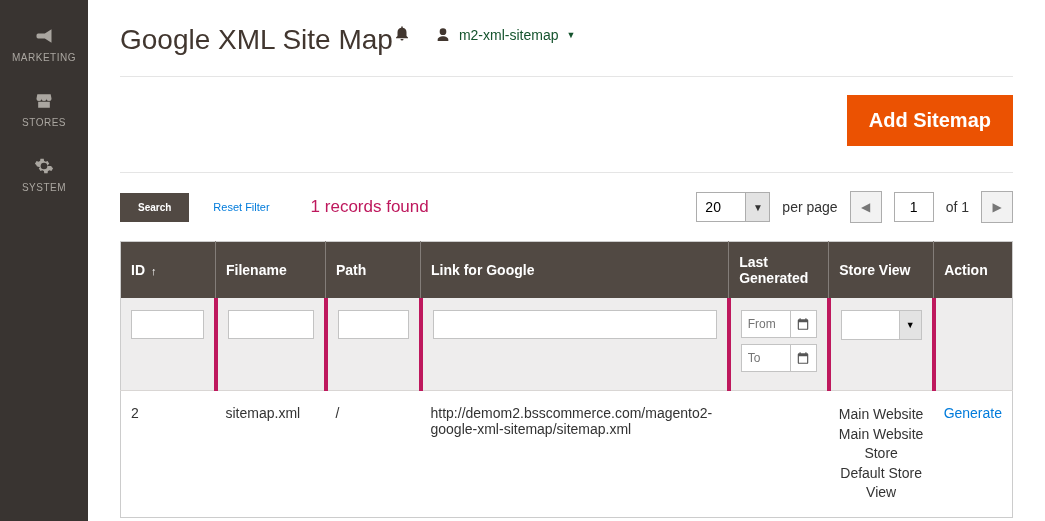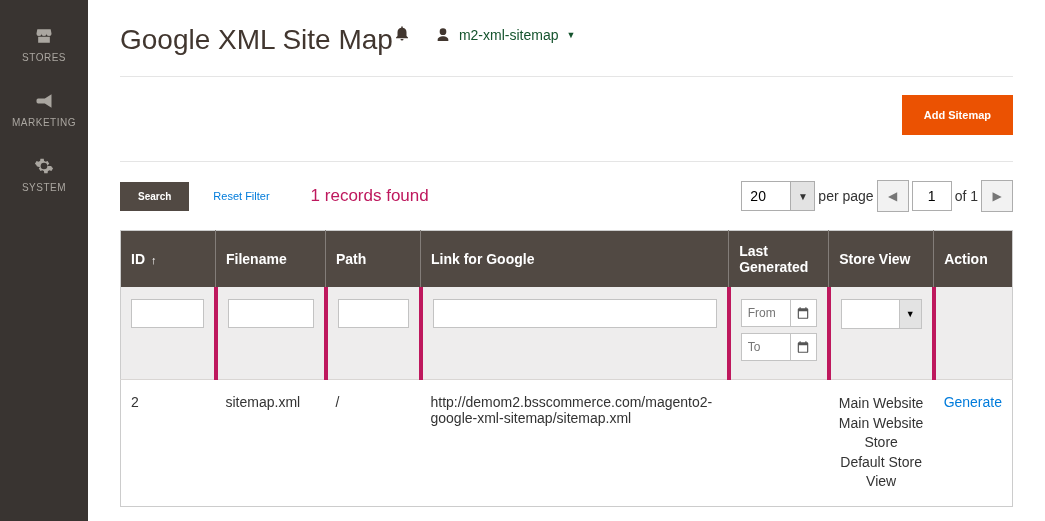--- a/index.html
+++ b/index.html
@@ -8,26 +8,26 @@
 .side-item{color:#aaa6a0;font-size:10px;letter-spacing:.5px;text-align:center;padding:14px 0;cursor:pointer;width:100%}
 .side-item svg{display:block;margin:0 auto 6px;fill:#aaa6a0}
 .main{flex:1;padding:24px 32px 0 32px}
 .top-row{display:flex;justify-content:flex-start;align-items:flex-start;border-bottom:1px solid #e5e5e5;padding-bottom:20px}
 .page-title{font-size:28px;color:#41362f;font-weight:400}
 .user-area{display:flex;align-items:center;gap:24px}
 .bell{cursor:pointer}
 .user-chip{display:flex;align-items:center;gap:8px;cursor:pointer;color:#14532d;font-size:14px}
 .user-chip .caret{font-size:9px}
 .action-row{display:flex;justify-content:flex-end;padding:18px 0 26px;border-bottom:1px solid #e5e5e5}
-.btn-primary{background:#eb5202;color:#fff;border:none;padding:14px 22px;font-size:11px;font-weight:600;cursor:pointer}
+.btn-primary{background:#eb5202;color:#fff;border:none;padding:14px 22px;font-size:20px;font-weight:600;cursor:pointer}
 .toolbar{display:flex;align-items:center;gap:24px;padding:18px 0}
 .btn-search{background:#514943;color:#fff;border:none;padding:9px 18px;font-size:10px;font-weight:600;cursor:pointer}
 .link{color:#007bdb;font-size:11px;cursor:pointer}
 .records{color:#be185d;font-size:17px;margin-left:17px}
-.pager{margin-left:auto;display:flex;align-items:center;gap:3px;font-size:14px;color:#333}
+.pager{margin-left:auto;display:flex;align-items:center;gap:12px;font-size:14px;color:#333}
 .select-wrap{display:flex;border:1px solid #adadad}
 .select-wrap input{border:none;width:48px;padding:6px 8px;font-size:14px}
 .select-wrap .arrow{background:#e3e3e3;border-left:1px solid #adadad;width:24px;display:flex;align-items:center;justify-content:center;cursor:pointer;font-size:10px}
 .page-input{width:40px;text-align:center;padding:6px 4px;border:1px solid #adadad;font-size:14px}
 .nav-btn{width:32px;height:32px;border:1px solid #adadad;background:#f2f2f2;display:flex;align-items:center;justify-content:center;cursor:pointer;font-size:12px;color:#777}
 .grid{width:100%;border-collapse:collapse;border:1px solid #ccc}
 .grid th{background:#514943;color:#fff;text-align:left;font-weight:600;font-size:14px;padding:12px 10px;border-right:1px solid #837d79;vertical-align:middle}
 .grid th:last-child{border-right:none}
 .sort-arrow{font-size:11px;margin-left:6px}
 .filter-row td{background:#eeeded;padding:12px 10px;border-right:4px solid #be185d;vertical-align:top}
@@ -43,29 +43,29 @@
 .data-row .sv{text-align:center;line-height:1.4}
 .data-row .act{color:#007bdb;cursor:pointer}
 .cal svg{fill:#555}
 </style>
 </head>
 <body>
 
 <div class="sidebar">
   <div class="side-item">
     <svg width="22" height="20" viewBox="0 0 24 24">
+        <path d="M21 4v16l-8-5H5a2 2 0 0 1-2-2V11a2 2 0 0 1 2-2h8l8-5z"></path>
+      </svg>
+    <span>MARKETING</span>
+  </div>
+  <div class="side-item">
+    <svg width="22" height="20" viewBox="0 0 24 24">
         <path d="M4 4h16l1 5a3 3 0 0 1-3 3 3 3 0 0 1-3-3 3 3 0 0 1-3 3 3 3 0 0 1-3-3 3 3 0 0 1-3 3 3 3 0 0 1-3-3l1-5zm1 9h14v7H5v-7z"></path>
       </svg>
     <span>STORES</span>
-  </div>
-  <div class="side-item">
-    <svg width="22" height="20" viewBox="0 0 24 24">
-        <path d="M21 4v16l-8-5H5a2 2 0 0 1-2-2V11a2 2 0 0 1 2-2h8l8-5z"></path>
-      </svg>
-    <span>MARKETING</span>
   </div>
   <div class="side-item">
     <svg width="22" height="20" viewBox="0 0 24 24">
         <path d="M12 8a4 4 0 1 0 0 8 4 4 0 0 0 0-8zm9 4a7 7 0 0 1-.1 1l2 1.6-2 3.4-2.4-.9a7 7 0 0 1-1.8 1l-.4 2.5h-4l-.4-2.5a7 7 0 0 1-1.8-1l-2.4.9-2-3.4 2-1.6A7 7 0 0 1 3 12a7 7 0 0 1 .1-1l-2-1.6 2-3.4 2.4.9a7 7 0 0 1 1.8-1L7.7 3.4h4l.4 2.5a7 7 0 0 1 1.8 1l2.4-.9 2 3.4-2 1.6c0 .3.1.7.1 1z"></path>
       </svg>
     <span>SYSTEM</span>
   </div>
 </div>
 
 <div class="main">

